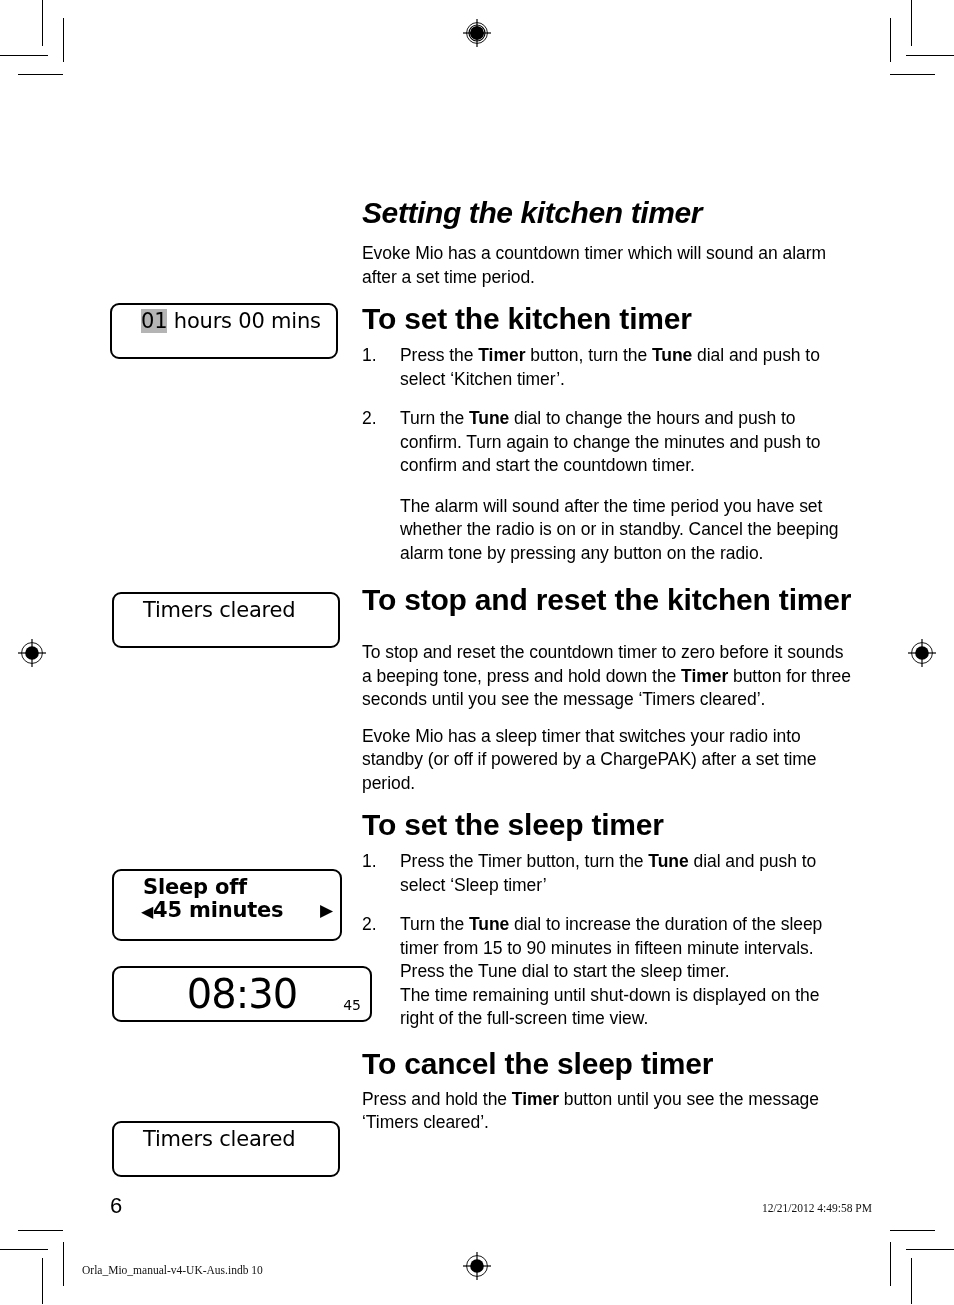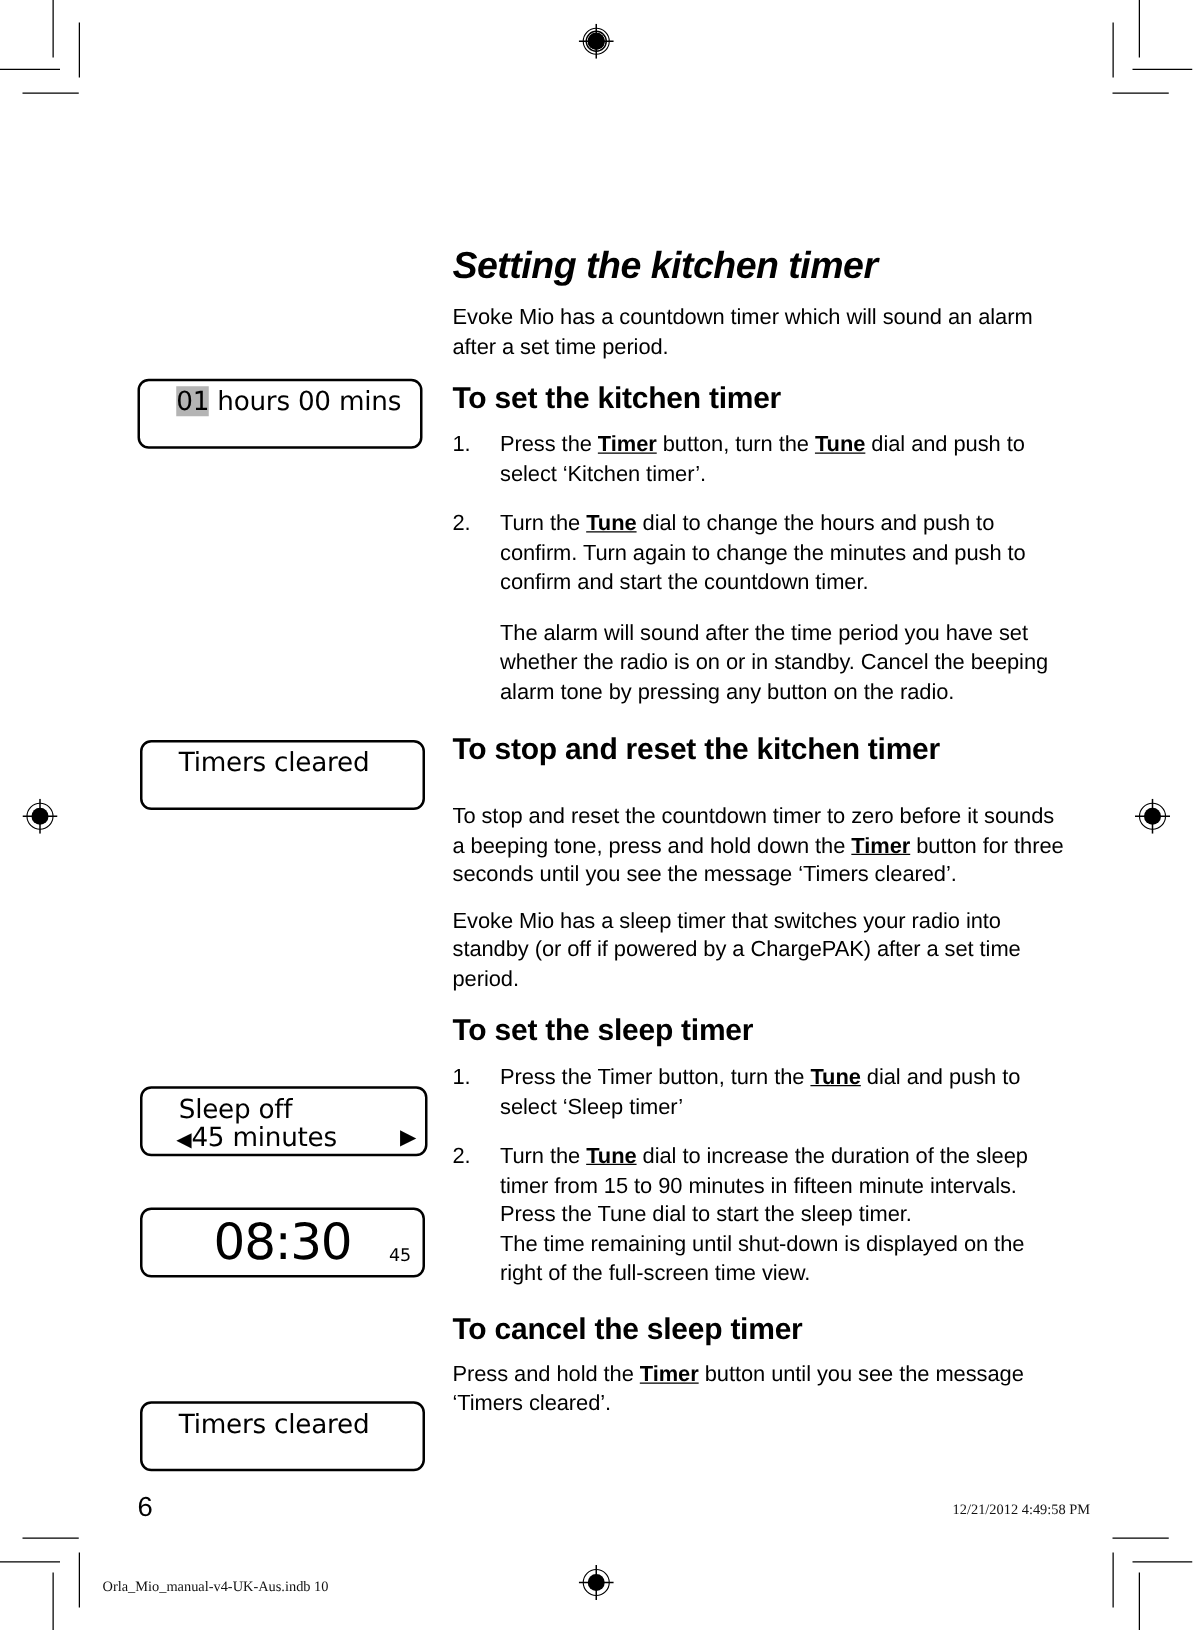--- a/index.html
+++ b/index.html
@@ -96,21 +96,21 @@
   }
   h1.sec {
     font-size: 30px;
     line-height: 34px;
     font-weight: bold;
     margin: 0;
     letter-spacing: -0.4px;
     font-style: italic;
   }
   h2.sub {
-    font-size: 24px;
+    font-size: 30px;
     line-height: 26px;
     font-weight: bold;
     margin: 0;
     letter-spacing: -0.2px;
   }
   p.body {
     font-size: 17.5px;
     line-height: 23.5px;
     margin: 0;
     letter-spacing: -0.05px;
@@ -128,21 +128,21 @@
     left: 0;
     top: 0;
   }
   .cont {
     font-size: 17.5px;
     line-height: 23.5px;
     margin: 0;
     padding-left: 38px;
     letter-spacing: -0.05px;
   }
-  b { font-weight: bold; text-decoration: underline; }
+  b { font-weight: bold; }
 
   .pagenum {
     position: absolute;
     left: 110px;
     top: 1193px;
     font-size: 22px;
     line-height: 26px;
   }
 
   .footer {
@@ -229,27 +229,27 @@
 
   <div class="lcd" style="left:110px; top:303px; width:228px; height:56px;">
     <div class="lcd-line row1"><span class="hl">01</span><span> hours 00 mins</span></div>
   </div>
 
 
   <div class="lcd" style="left:112px; top:592px; width:228px; height:56px;">
     <div class="lcd-line row1">Timers cleared</div>
   </div>
 
-  <div class="lcd" style="left:112px; top:869px; width:230px; height:56px;">
+  <div class="lcd" style="left:112px; top:869px; width:230px; height:72px;font-weight:bold;">
     <div class="lcd-line row1">Sleep off</div>
     <div class="lcd-line row2" style="left:3px;"><span style="font-size:16px;">◀</span><span>45 minutes</span></div>
     <div class="arrow-right" style="top:27px;">▶</div>
   </div>
 
-  <div class="lcd" style="left:112px; top:966px; width:228px; height:56px;">
+  <div class="lcd" style="left:112px; top:966px; width:260px; height:56px;">
     <div class="lcd-big">08:30</div>
     <div class="lcd-small-right">45</div>
   </div>
 
   <div class="lcd" style="left:112px; top:1121px; width:228px; height:56px;">
     <div class="lcd-line row1">Timers cleared</div>
   </div>
 
   <div class="pagenum">6</div>
 

